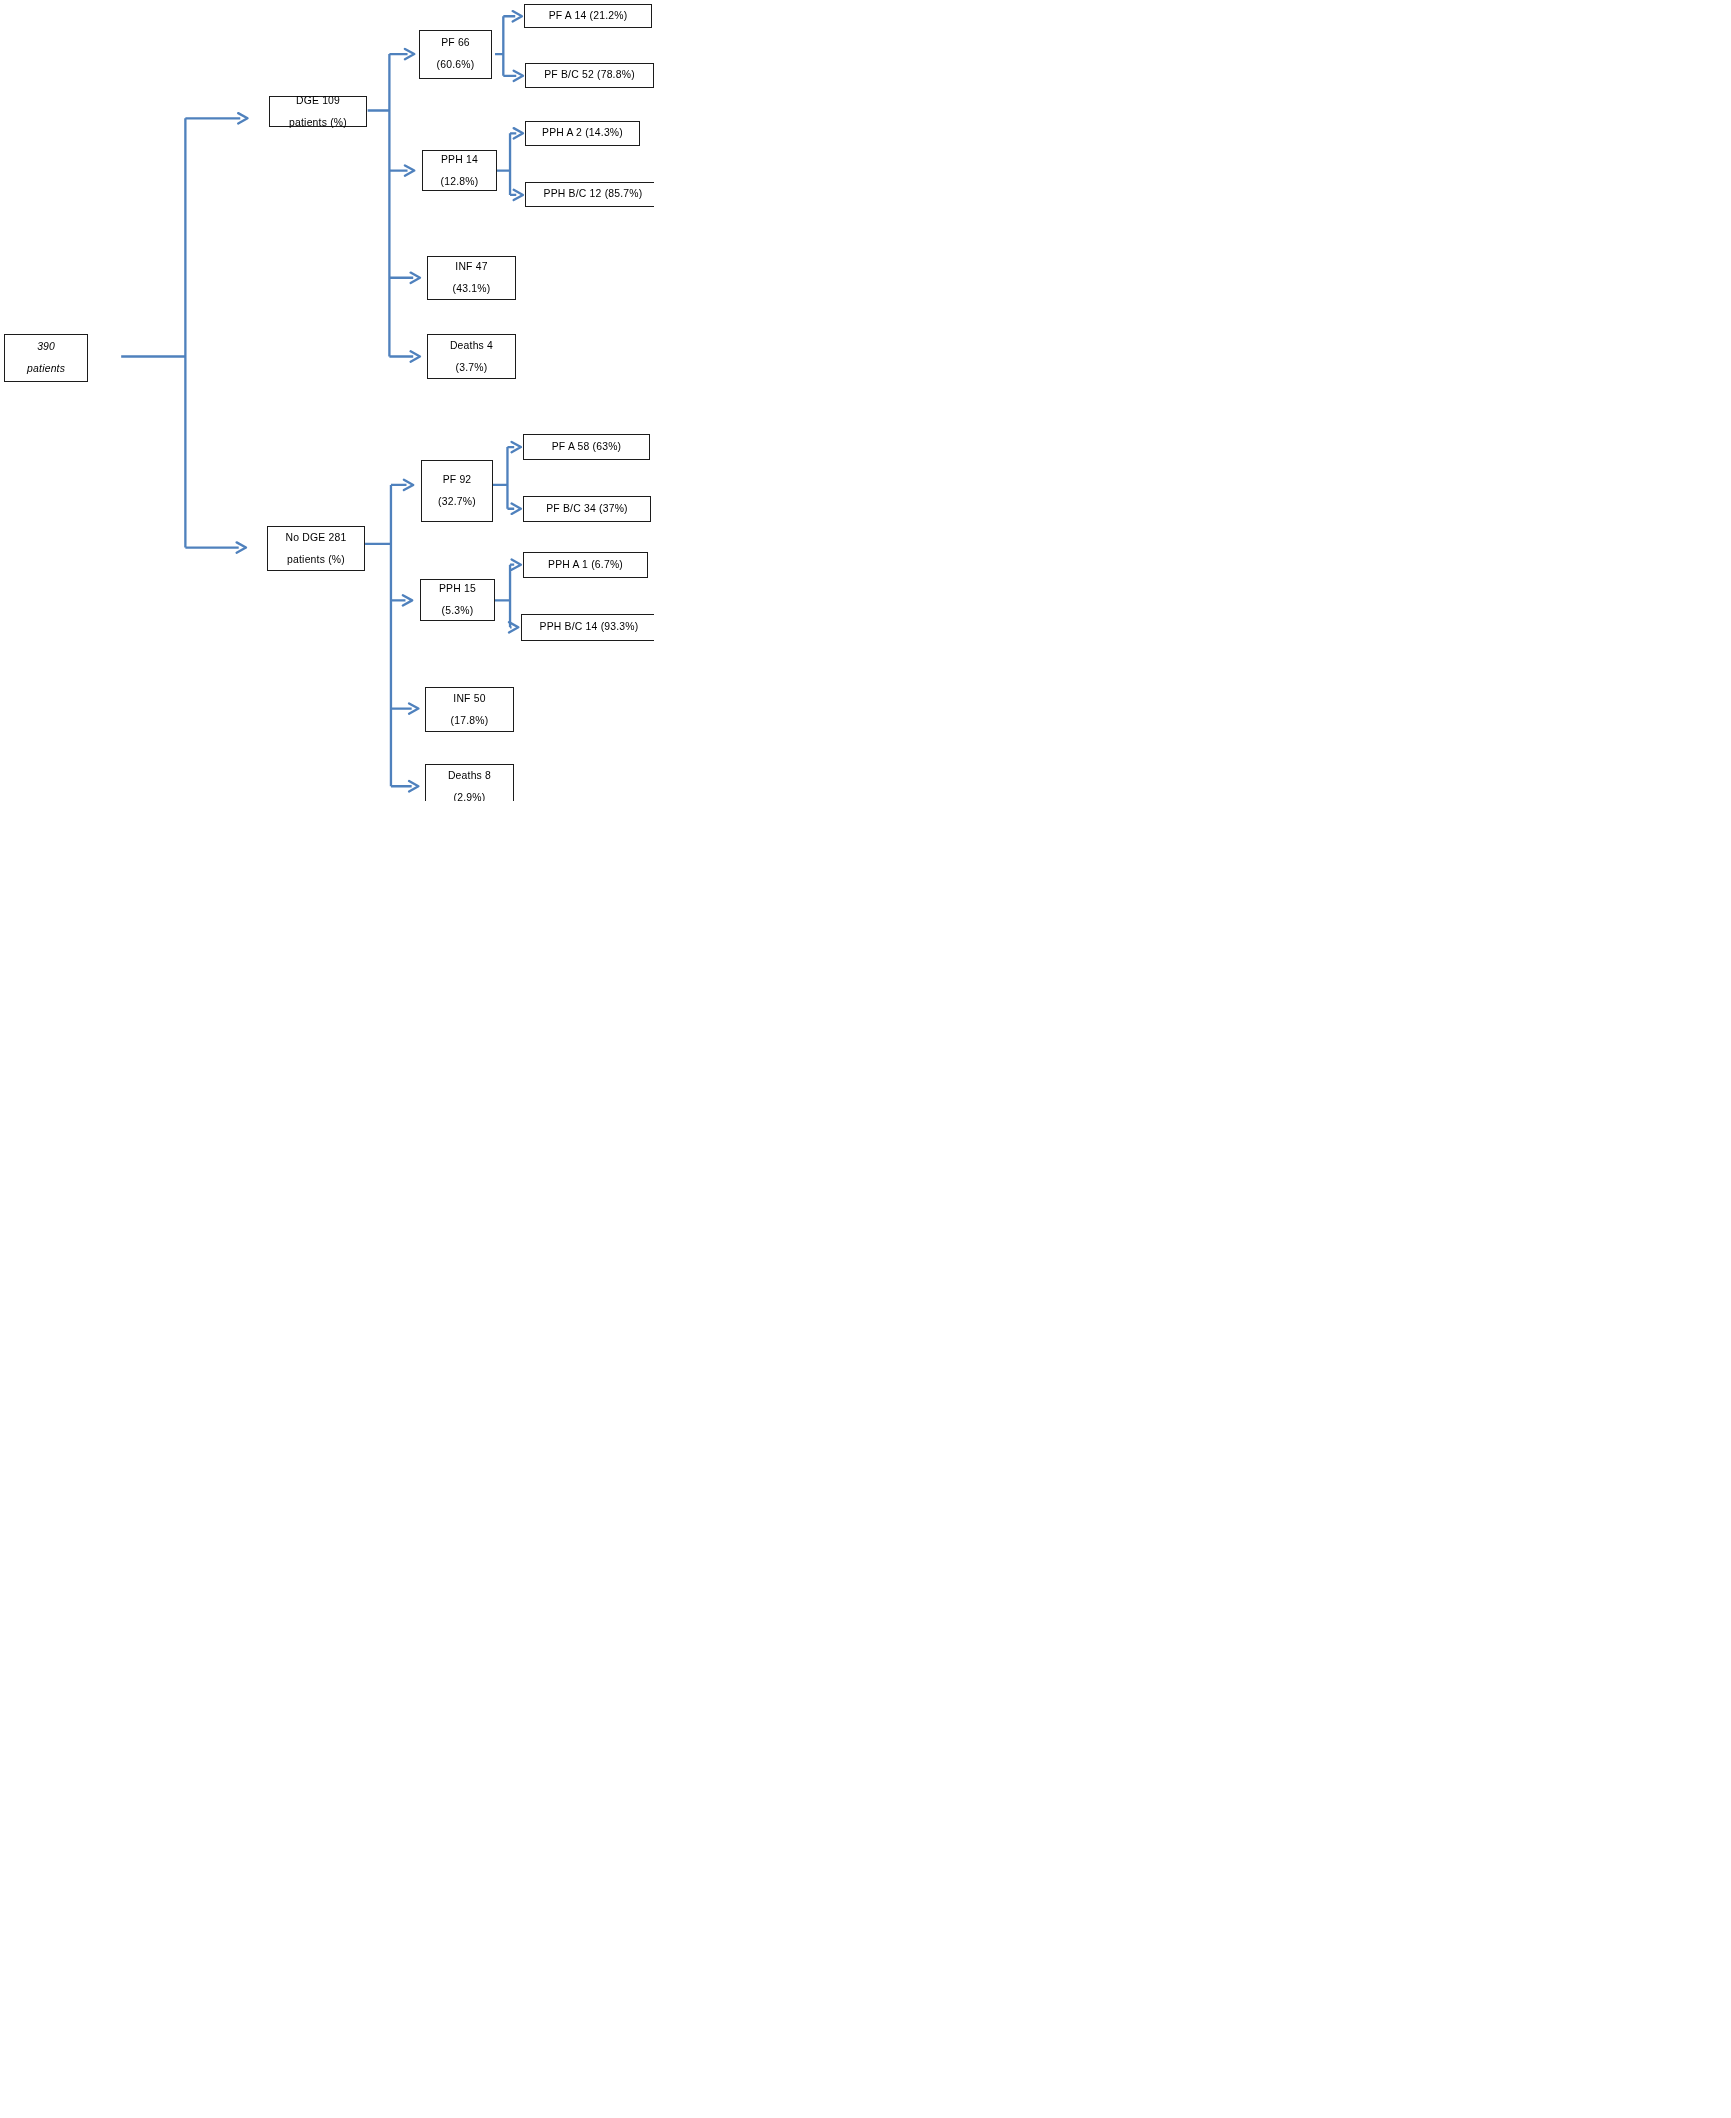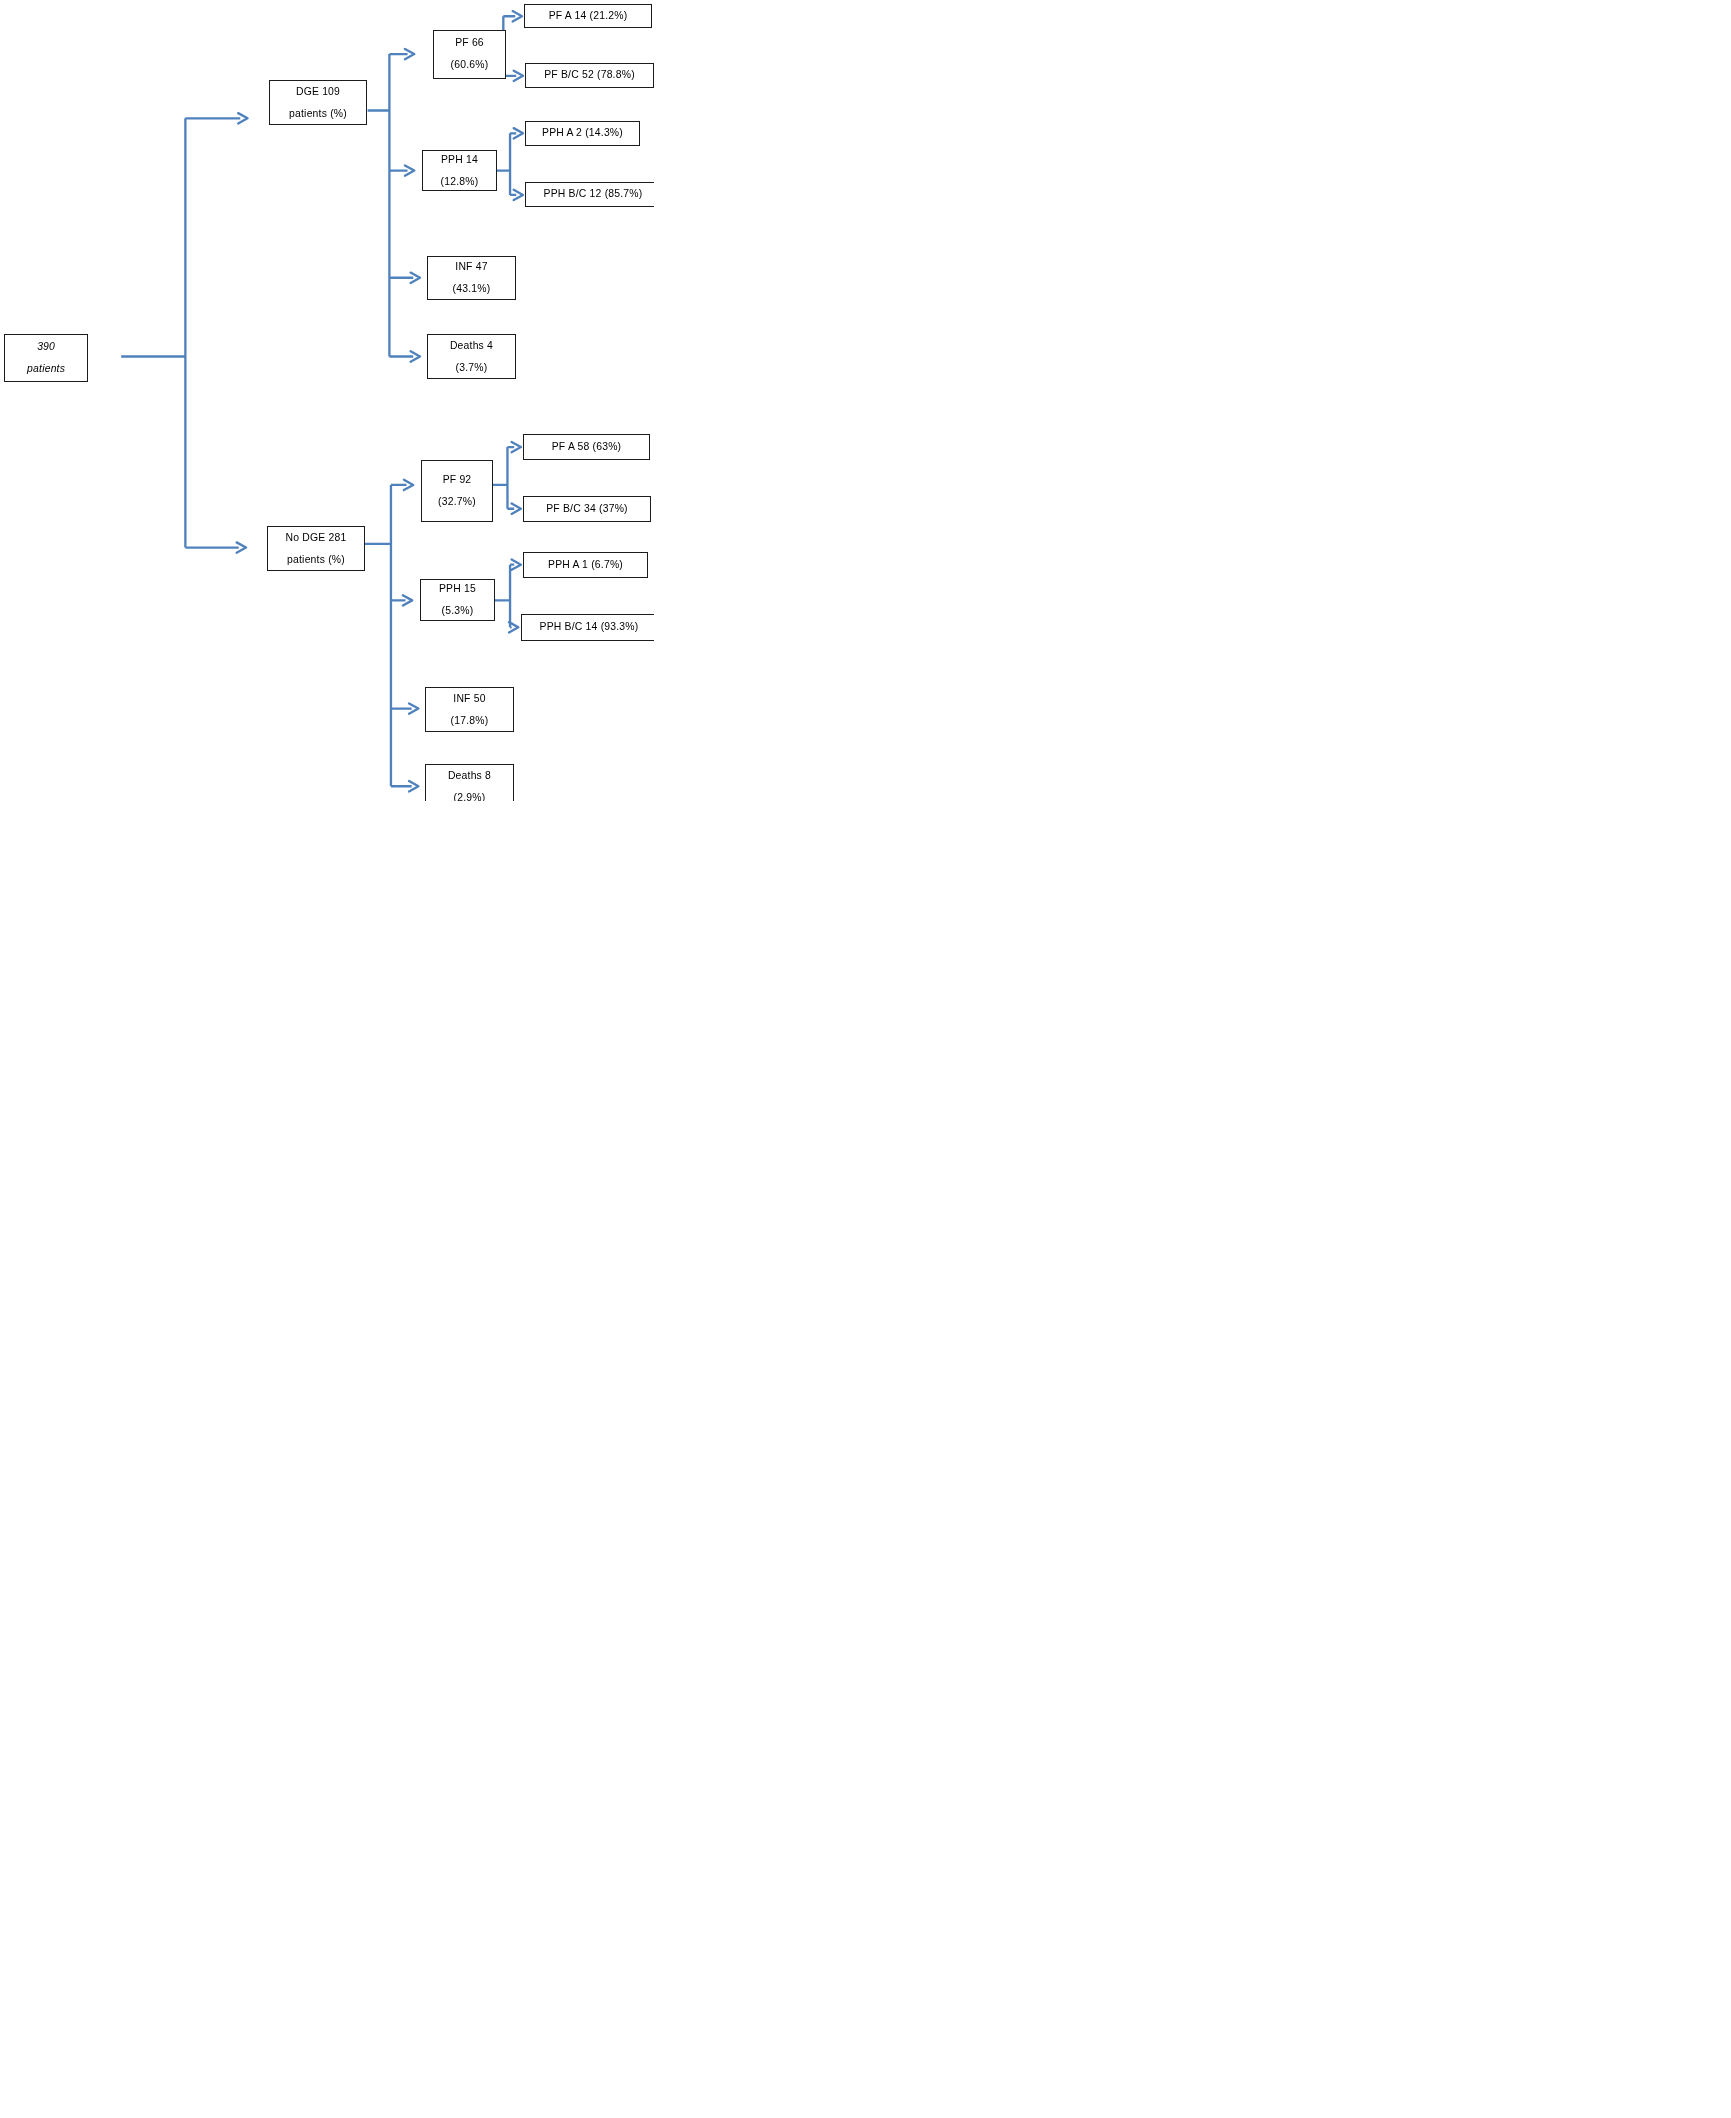--- a/index.html
+++ b/index.html
@@ -66,26 +66,26 @@
       <path class="shaft" d="M 955 1159 L 985 1159 M 985 1090 L 985 1211 M 985 1090 L 993 1090 M 985 1211 L 988 1211"></path>
       <path class="head" d="M 988 1080 L 1006 1090 L 988 1100 M 983 1201 L 1001 1211 L 983 1221"></path>
     </g>
   </svg>
 
   <div class="box root two-line" style="left:4.1px;top:334px;width:84px;height:48px">
     <span>390</span>
     <span>patients</span>
   </div>
 
-  <div class="box two-line" style="left:269px;top:80px;width:98px;height:45px">
+  <div class="box two-line" style="left:269px;top:96px;width:98px;height:31px">
     <span>DGE 109</span>
     <span>patients (%)</span>
   </div>
 
-  <div class="box two-line" style="left:433px;top:29.5px;width:73px;height:49px">
+  <div class="box two-line" style="left:419px;top:29.5px;width:73px;height:49px">
     <span>PF 66</span>
     <span>(60.6%)</span>
   </div>
 
   <div class="box two-line" style="left:422px;top:150px;width:75px;height:41px">
     <span>PPH 14</span>
     <span>(12.8%)</span>
   </div>
 
   <div class="box two-line" style="left:427px;top:256px;width:89px;height:44px">

